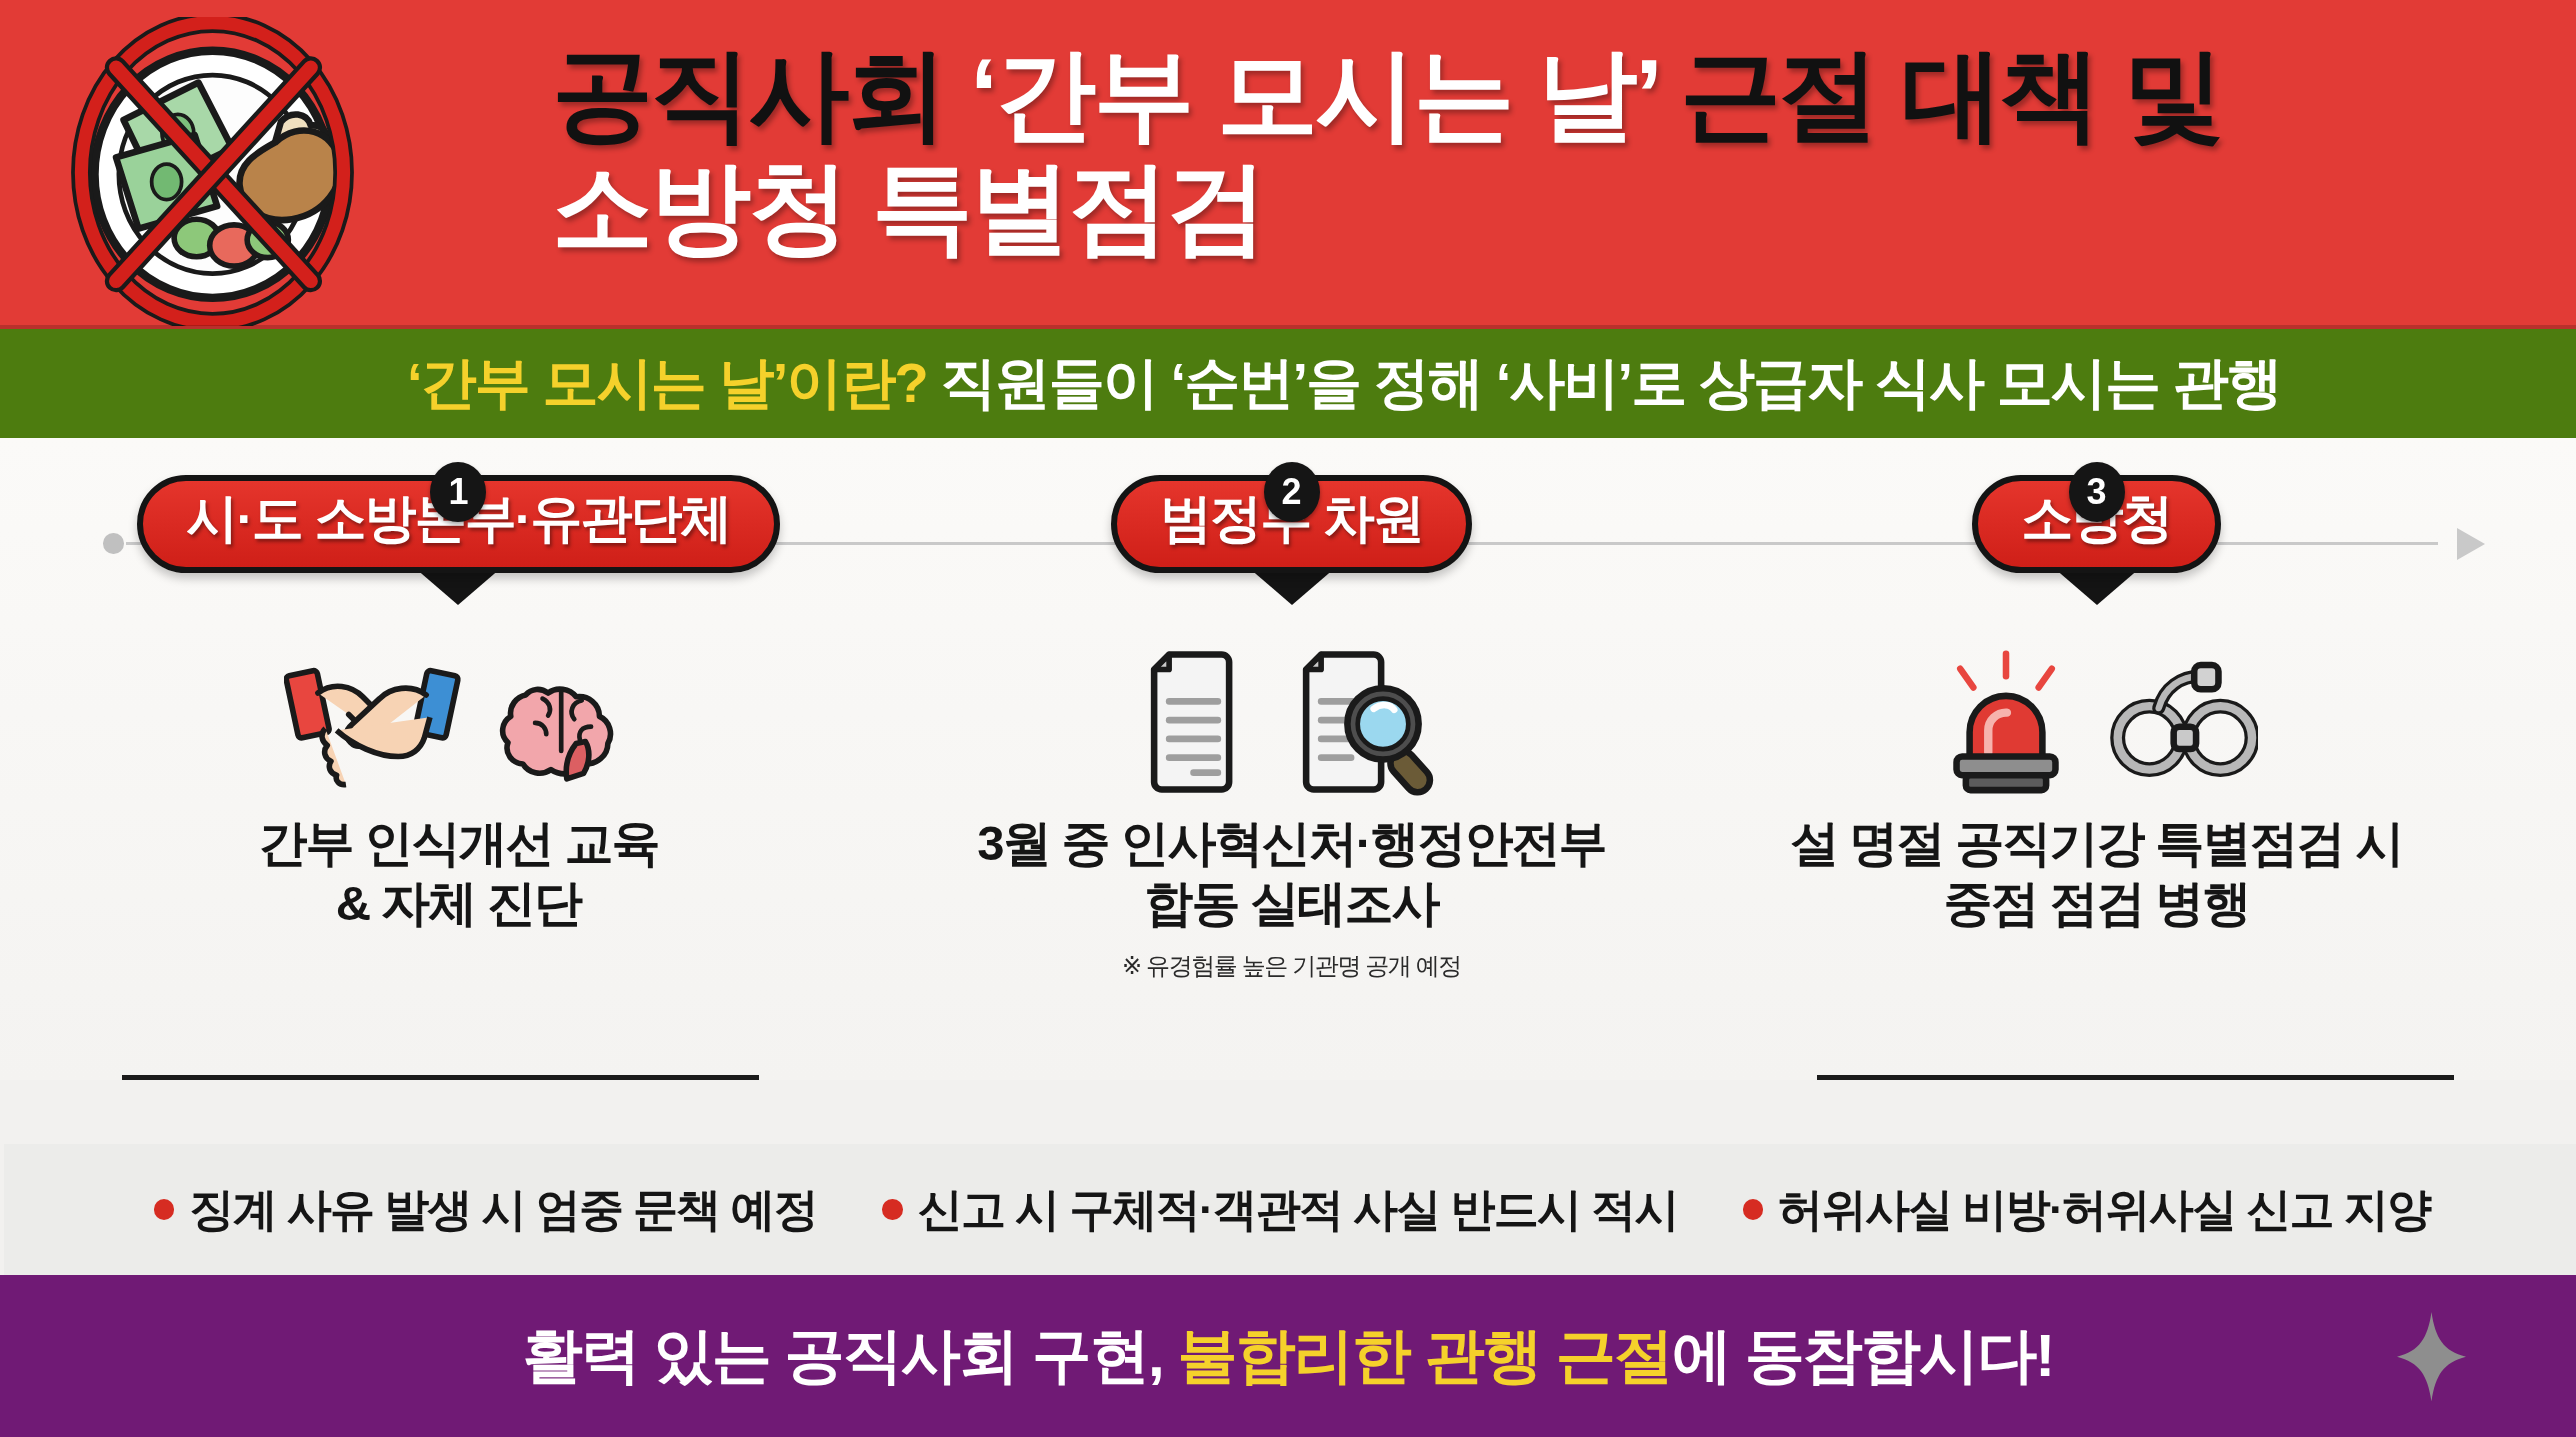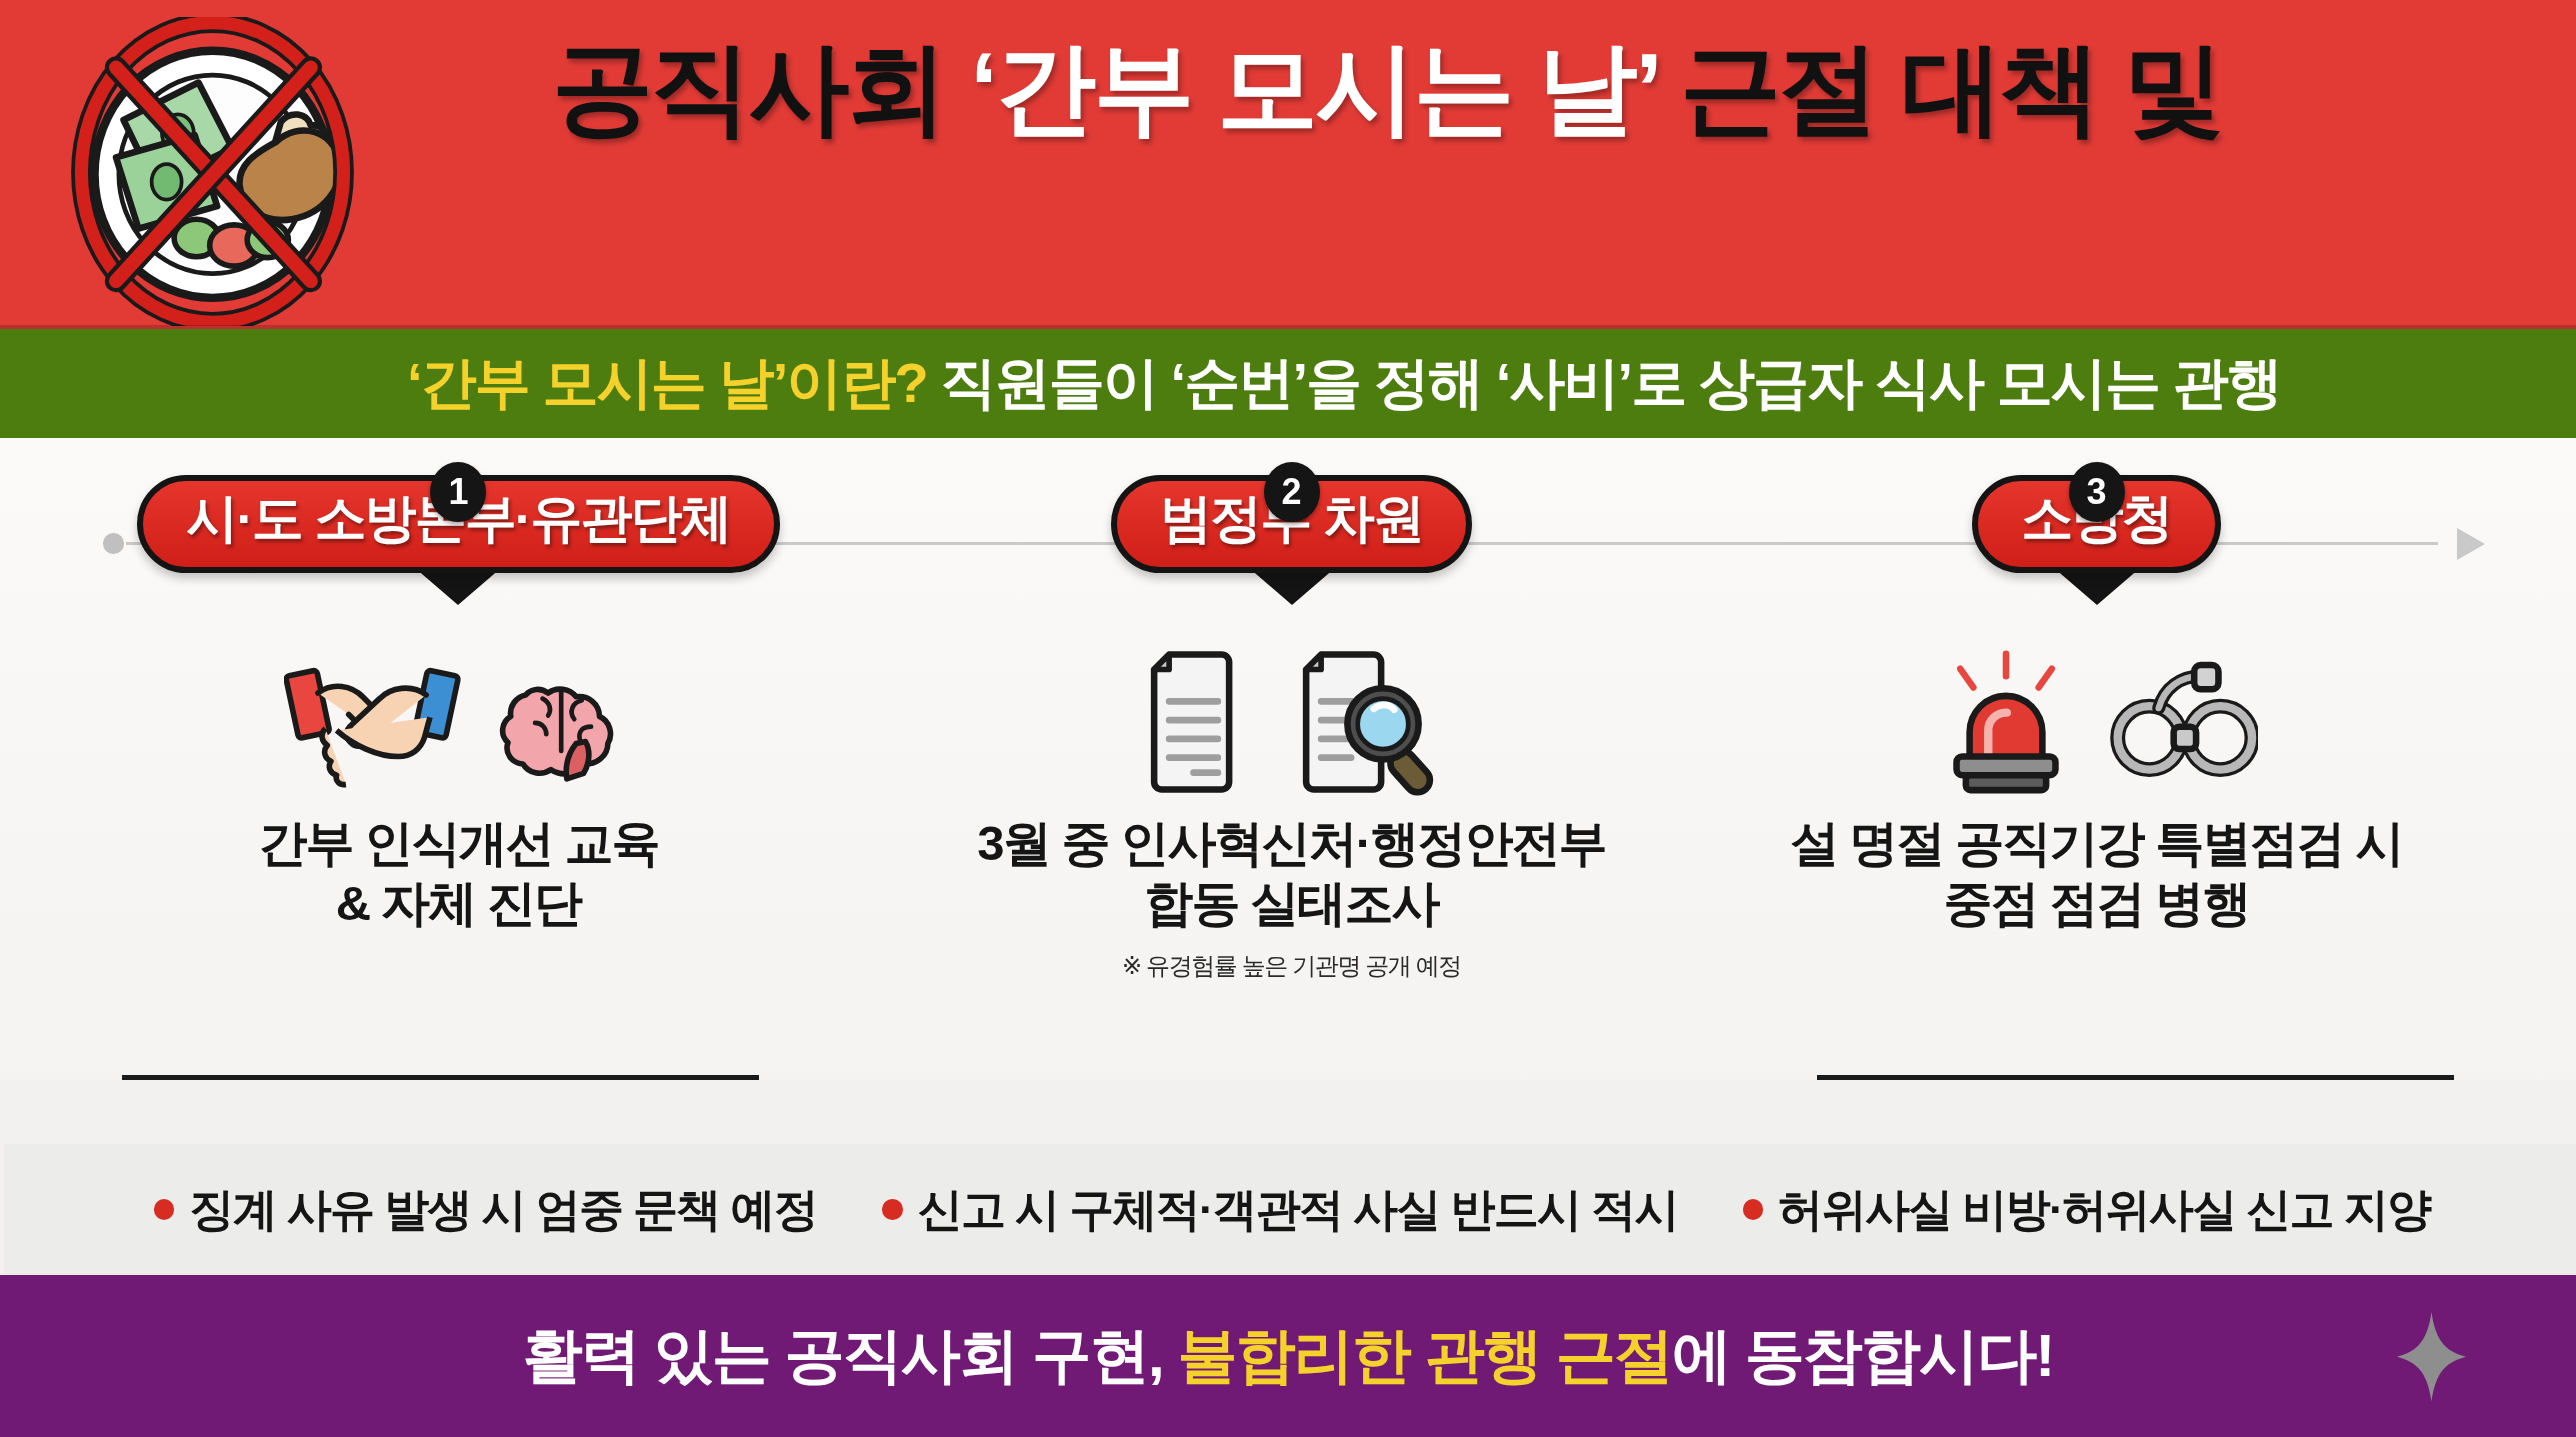--- a/index.html
+++ b/index.html
@@ -21,21 +21,21 @@
   .header::after{
     content:"";position:absolute;left:0;bottom:0;width:100%;height:3.7px;
     background:rgba(0,0,0,.18);
   }
   .no-food-badge{
     position:absolute;left:58px;top:17px;width:309px;height:309px;
   }
   .no-food-badge svg{display:block;width:100%;height:100%;}
 
   .title-block{
-    position:absolute;left:552px;top:32px;width:1994px;
+    position:absolute;left:552px;top:38px;width:1994px;
   }
   .title-line{
     font-size:101px;line-height:1.12;font-weight:900;letter-spacing:-2.8px;
     white-space:nowrap;
     text-shadow:2.8px 3.7px 5.6px rgba(0,0,0,.30);
   }
   .t-black{color:#111111;}
   .t-white{color:#ffffff;}
 
   
@@ -213,20 +213,23 @@
         <line x1="62" y1="54" x2="270" y2="282" stroke="#1a1a1a" stroke-width="24" stroke-linecap="round"></line>
         <line x1="62" y1="54" x2="270" y2="282" stroke="#d3201b" stroke-width="15" stroke-linecap="round"></line>
         <line x1="270" y1="54" x2="62" y2="282" stroke="#1a1a1a" stroke-width="24" stroke-linecap="round"></line>
         <line x1="270" y1="54" x2="62" y2="282" stroke="#d3201b" stroke-width="15" stroke-linecap="round"></line>
       </svg>
     </div>
 
     <div class="title-block">
       <div class="title-line">
         <span class="t-black">공직사회 </span><span class="t-white">‘간부 모시는 날’</span><span class="t-black"> 근절 대책 및</span>
+      </div>
+      <div class="title-line">
+        <span class="t-white">소방청 특별점검</span>
       </div>
     </div>
   </div>
 
   <div class="subbar">
     <div class="subbar-inner">
       <span class="sb-yellow">‘간부 모시는 날’이란?</span>
       <span class="sb-white">직원들이 ‘순번’을 정해 ‘사비’로 상급자 식사 모시는 관행</span>
     </div>
   </div>

